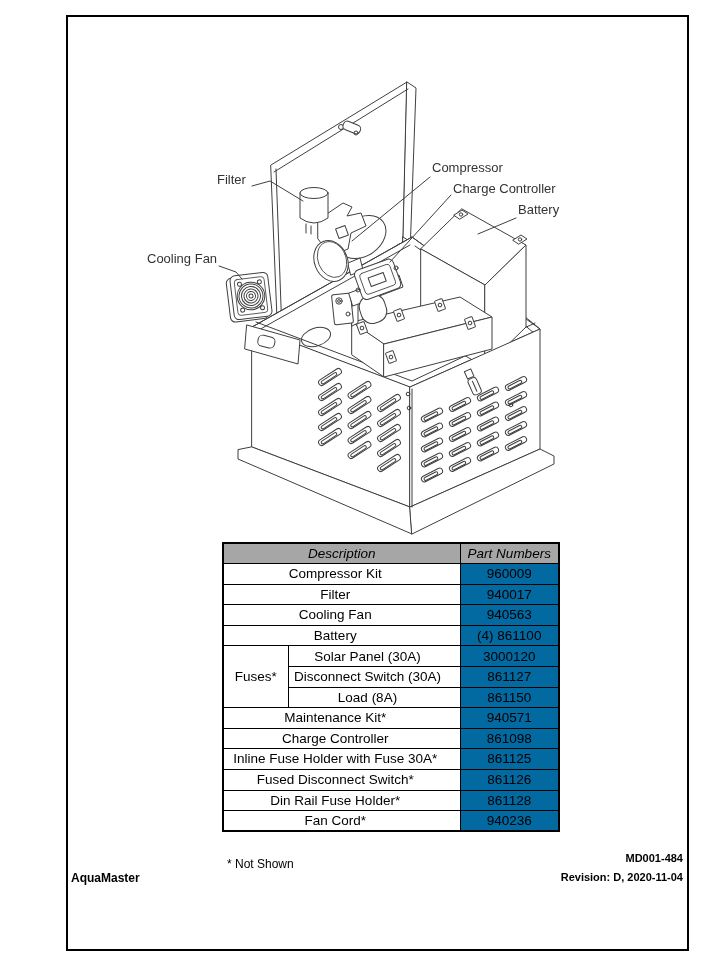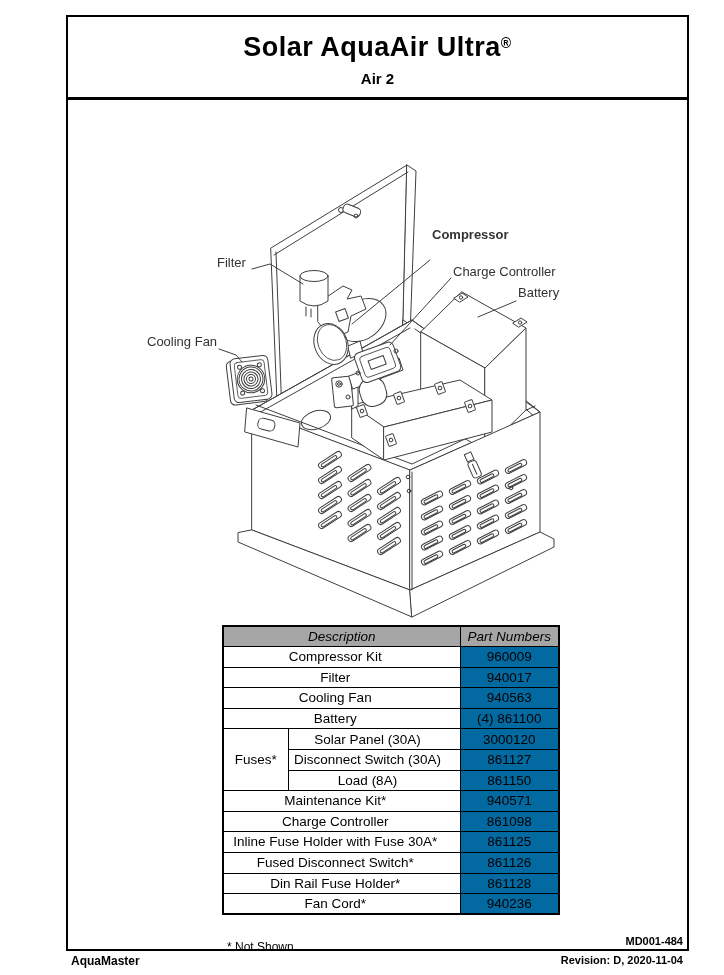--- a/index.html
+++ b/index.html
@@ -40,24 +40,20 @@
   .table-footnote { position:absolute; left:159px; top:820px; font-size:12px; }
   .brand { position:absolute; left:3px; top:834px; font-size:12px; font-weight:bold; }
   .doc-number { position:absolute; right:4px; top:815px; font-size:11px; font-weight:bold; }
   .doc-revision { position:absolute; right:4px; top:834px; font-size:11px; font-weight:bold; }
 </style>
 </head>
 <body>
 
 <div class="page-frame">
 
-  <div class="title-section">
-    <div class="doc-title"><span>Solar AquaAir Ultra</span><sup>®</sup></div>
-    <div class="doc-subtitle">Air 2</div>
-  </div>
 
   <div class="body-section">
 
     <svg class="diagram-svg" width="623" height="506" viewBox="68 100 623 506">
 
       <g>
         <path class="w" d="M271,228 L407,145 L403,313 L278,398 Z"></path>
         <path class="w" d="M407,145 L416,151 L410,316 L403,313 Z"></path>
         <path d="M274,235 L408,152"></path>
         <path d="M282,390 L399,307"></path>
@@ -331,21 +327,21 @@
         <path d="M252,249 L270,244 L303,264"></path>
         <path d="M219,329 L236,335 L242,342"></path>
         <path d="M430,240 L352,304"></path>
         <path d="M451,258 L390,325"></path>
         <path d="M516,281 L478,297"></path>
       </g>
     </svg>
 
     <div class="dlabel" style="left:149px; top:135px;">Filter</div>
     <div class="dlabel" style="left:79px; top:214px;">Cooling Fan</div>
-    <div class="dlabel" style="left:364px; top:107px;font-weight:bold;">Compressor</div>
+    <div class="dlabel" style="left:364px; top:123px;">Compressor</div>
     <div class="dlabel" style="left:385px; top:144px;">Charge Controller</div>
     <div class="dlabel" style="left:450px; top:165px;">Battery</div>
 
     <table class="parts-table">
       <colgroup>
           <col style="width:65px">
           <col style="width:172px">
           <col style="width:99px">
         </colgroup>
       <tbody>

